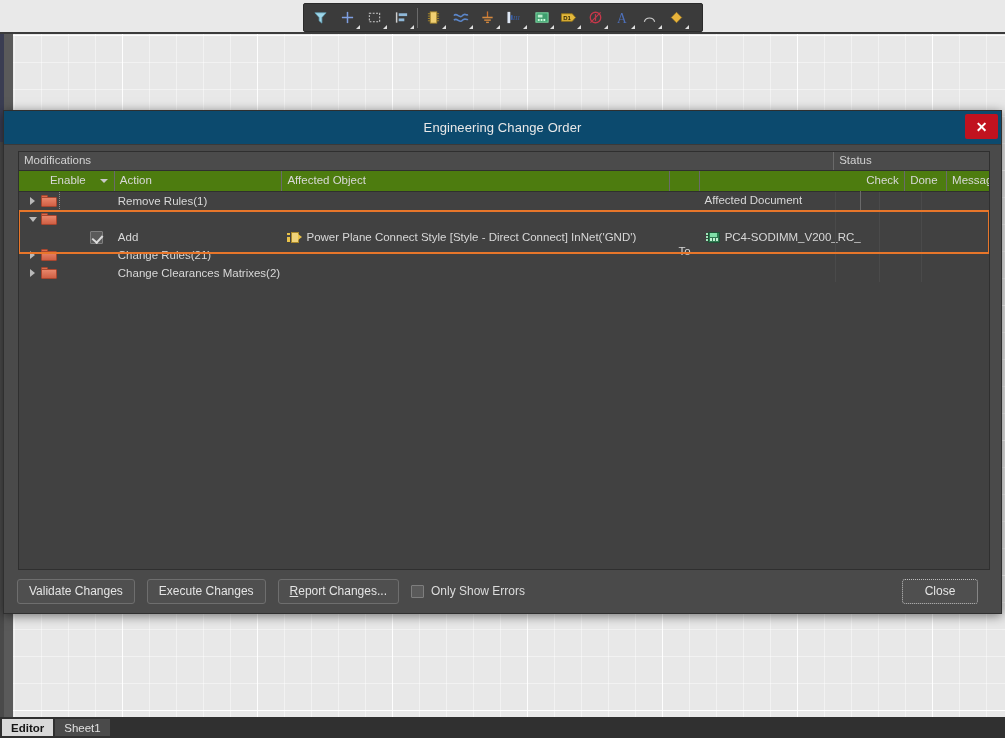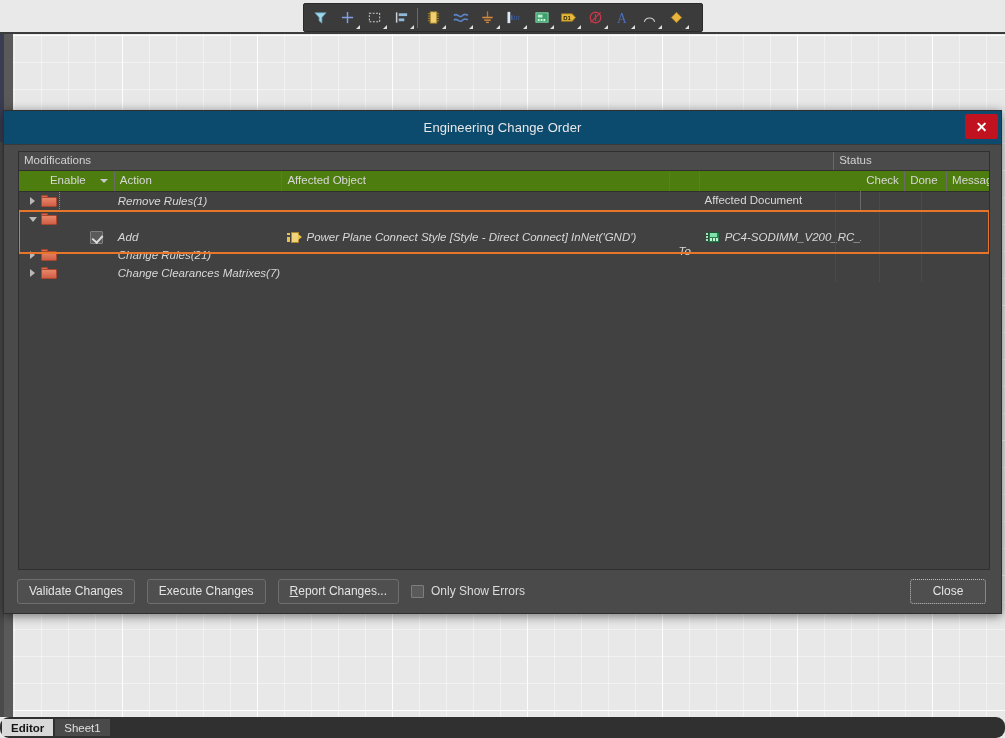--- a/index.html
+++ b/index.html
@@ -97,21 +97,21 @@
   }
   #rows{flex:1 1 auto;position:relative;overflow:hidden;}
   .row{
     height:18px;display:flex;align-items:center;position:relative;
     color:#d8d8d8;font-size:11.5px;
   }
   .row .sep{
     position:absolute;top:0;height:18px;width:1px;background:#4a4a4a;
   }
   .cell{box-sizing:border-box;height:18px;display:flex;align-items:center;
-        white-space:nowrap;overflow:hidden;font-style:italic;}
+        white-space:nowrap;overflow:hidden;}
   .c-action{width:168px;padding-left:3px;}
   .c-object{width:388px;padding-left:0px;}
   .c-to{width:30px;justify-content:center;margin-top:27px;}
   .c-doc{width:162px;padding-left:0px;}
   .c-check{width:44px;}
   .c-done{width:42px;}
   .c-msg{width:42px;}
   
   .gutter{width:96px;display:flex;align-items:center;padding-left:8px;box-sizing:border-box;}
   .expander{
@@ -167,33 +167,33 @@
     display:flex;align-items:center;padding:0 13px;box-sizing:border-box;
   }
   .btn{
     height:25px;min-width:60px;padding:0 11px;background:#4f4f4f;
     border:1px solid #6e6e6e;border-radius:3px;color:#e4e4e4;font-size:12px;
     display:flex;align-items:center;justify-content:center;cursor:pointer;
     margin-right:12px;box-sizing:border-box;
   }
   .btn u{text-decoration:underline;}
   #close-action{
-    margin-right:4px;margin-left:auto;min-width:76px;
+    margin-right:12px;margin-left:auto;min-width:76px;
     border:1px dotted #bdbdbd;background:#4f4f4f;
   }
   #onlyerr{display:flex;align-items:center;cursor:pointer;}
   #onlyerr .box{
     width:13px;height:13px;background:#5a5a5a;border:1px solid #7e7e7e;
     box-sizing:border-box;border-radius:1px;margin-right:7px;
   }
   #onlyerr span{color:#dcdcdc;font-size:12px;}
   
   #statusbar{
     position:absolute;left:0;bottom:0;width:1005px;height:21px;background:#303030;
-    display:flex;align-items:center;padding-left:2px;box-sizing:border-box;border-radius:9px;
+    display:flex;align-items:center;padding-left:2px;box-sizing:border-box;
   }
   .sbtab{
     height:17px;padding:0 9px;display:flex;align-items:center;
     font-size:11.5px;color:#e6e6e6;cursor:pointer;margin-right:2px;
   }
   .sbtab.active{background:#d9d9d9;color:#151515;font-weight:bold;}
   .sbtab.plain{background:#4a4a4a;color:#e0e0e0;}
 </style>
 </head>
 <body>
@@ -470,21 +470,21 @@
       <div class="row">
         <div class="gutter">
           <span class="expander">
               <i class="tri-right"></i>
             </span>
           <span class="folder">
               <i class="ftab"></i>
               <i class="fbody"></i>
             </span>
         </div>
-        <div class="cell c-action" style="width:240px;">Change Clearances Matrixes(7)</div>
+        <div class="cell c-action" style="width:240px;">Change Clearances Matrixes(2)</div>
         <div class="cell c-object" style="width:316px;"></div>
         <div class="cell c-to"></div>
         <div class="cell c-doc"></div>
         <div class="cell c-check"></div>
         <div class="cell c-done"></div>
         <div class="cell c-msg"></div>
         <div class="sep" style="left:816px;"></div>
         <div class="sep" style="left:860px;"></div>
         <div class="sep" style="left:902px;"></div>
       </div>

